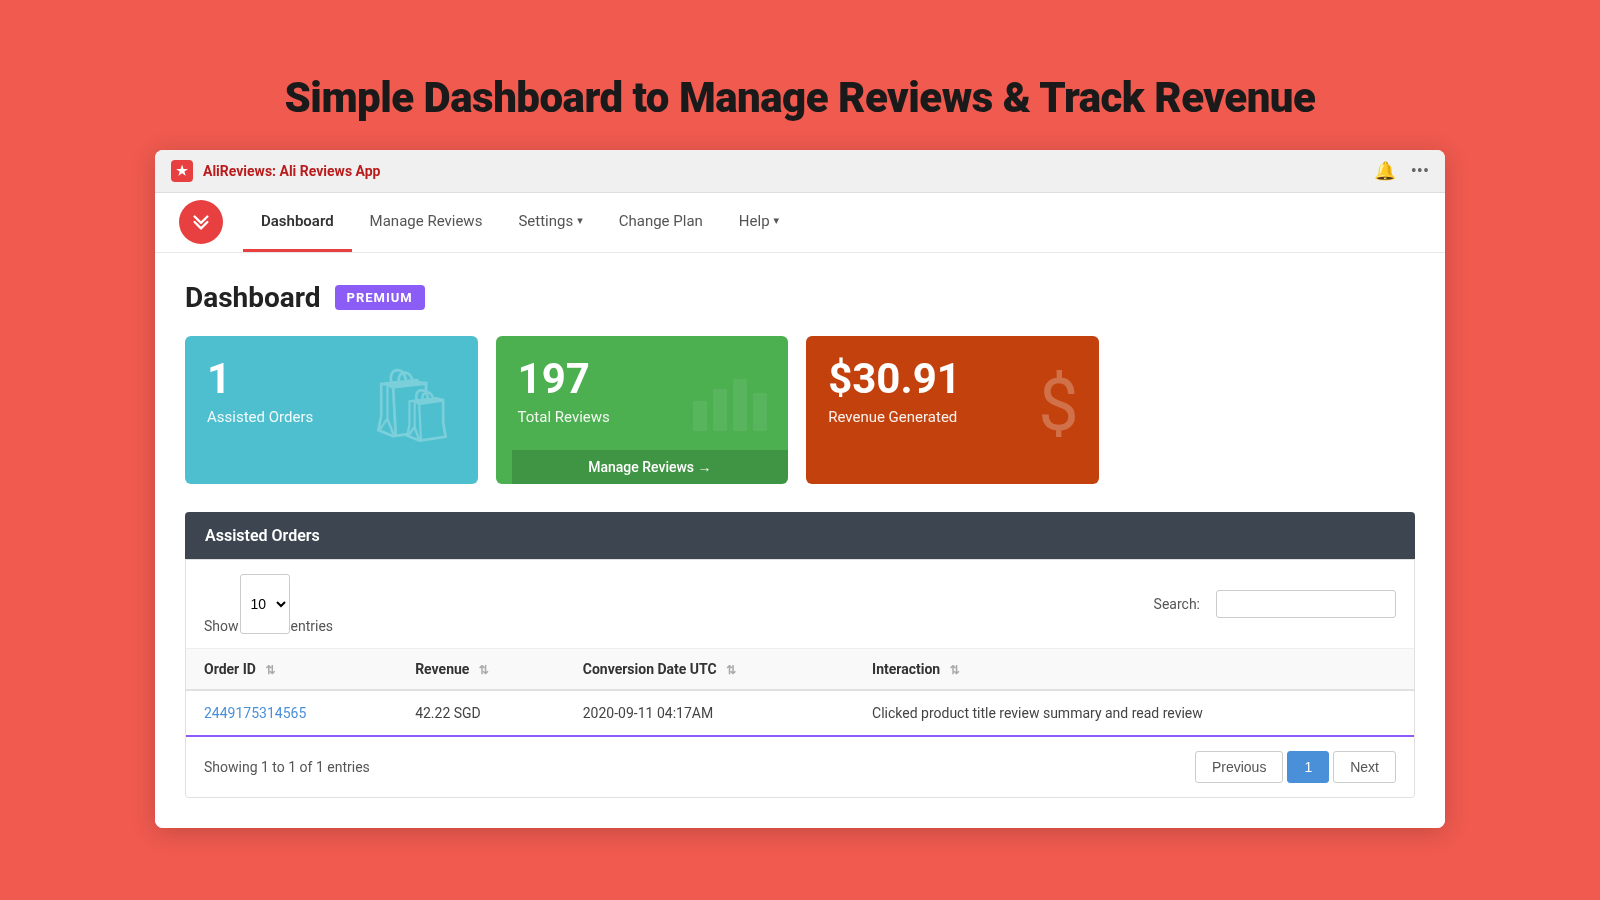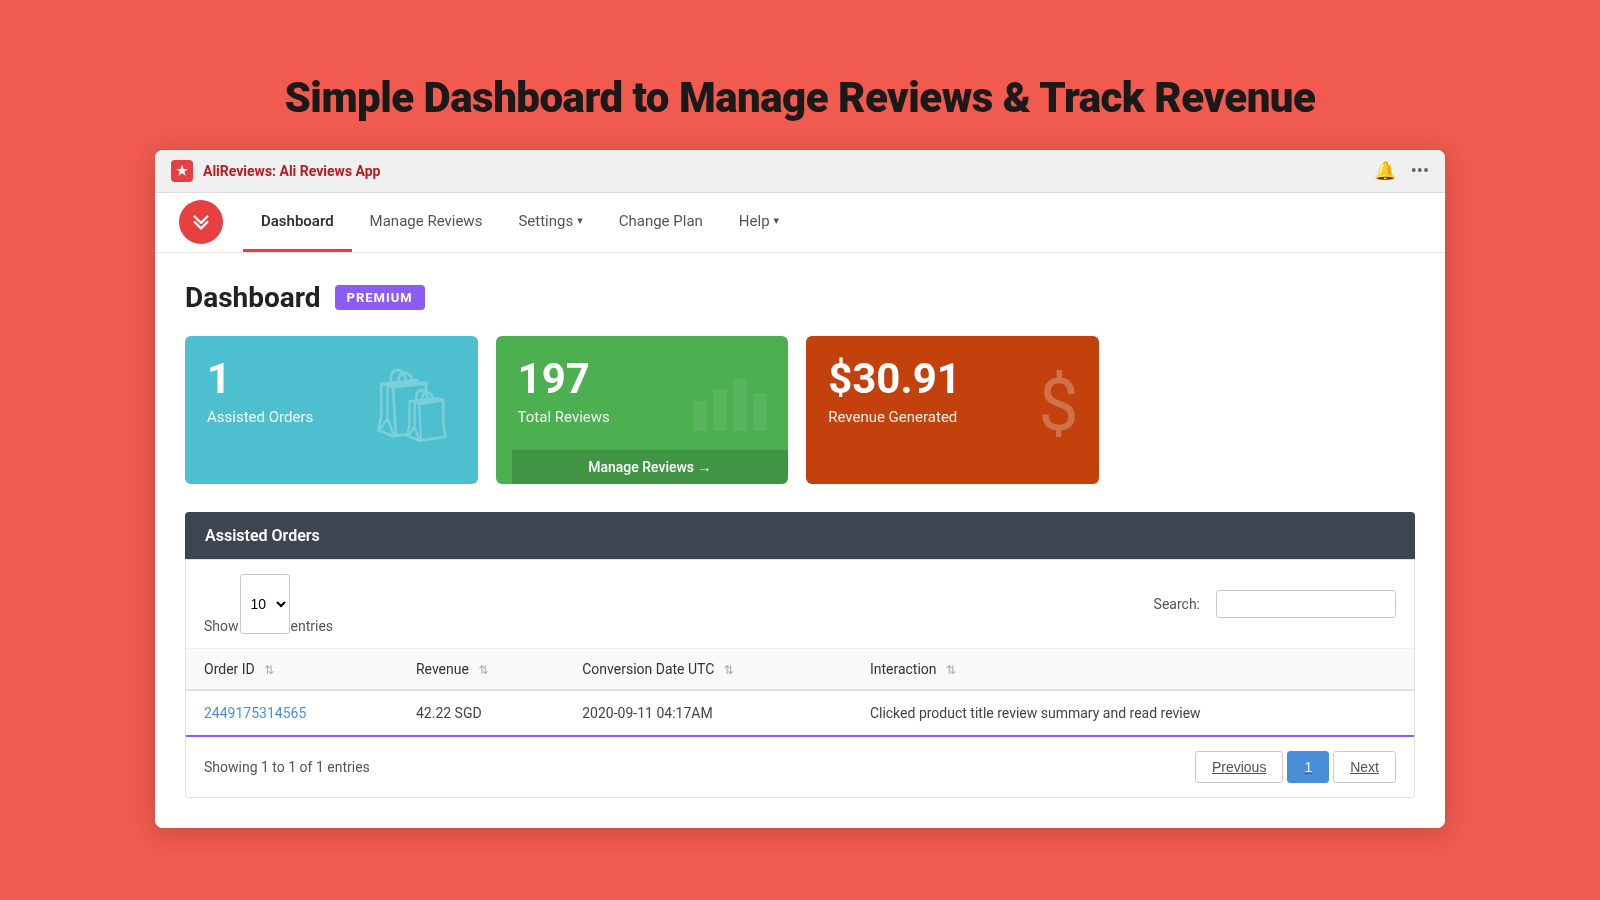--- a/index.html
+++ b/index.html
@@ -241,21 +241,21 @@
       border-collapse: collapse;
       font-size: 14px;
     }
     thead tr {
       background: #f9f9f9;
       border-bottom: 2px solid #e0e0e0;
     }
     th {
       padding: 12px 18px;
       text-align: left;
-      font-weight: 400;
+      font-weight: 700;
       color: #333;
       font-size: 14px;
     }
     th .sort-icon {
       margin-left: 6px;
       color: #aaa;
       font-size: 12px;
     }
     td {
       padding: 14px 18px;
@@ -274,21 +274,20 @@
       justify-content: space-between;
       padding: 14px 18px;
       font-size: 14px;
       color: #555;
       gap: 40px;
     }
     .pagination {
       display: flex;
       gap: 4px;
       align-items: center;
-      text-decoration: underline;
     }
     .page-btn {
       padding: 7px 16px;
       border: 1px solid #ccc;
       background: #fff;
       color: #555;
       border-radius: 3px;
       cursor: pointer;
       font-size: 14px;
     }

